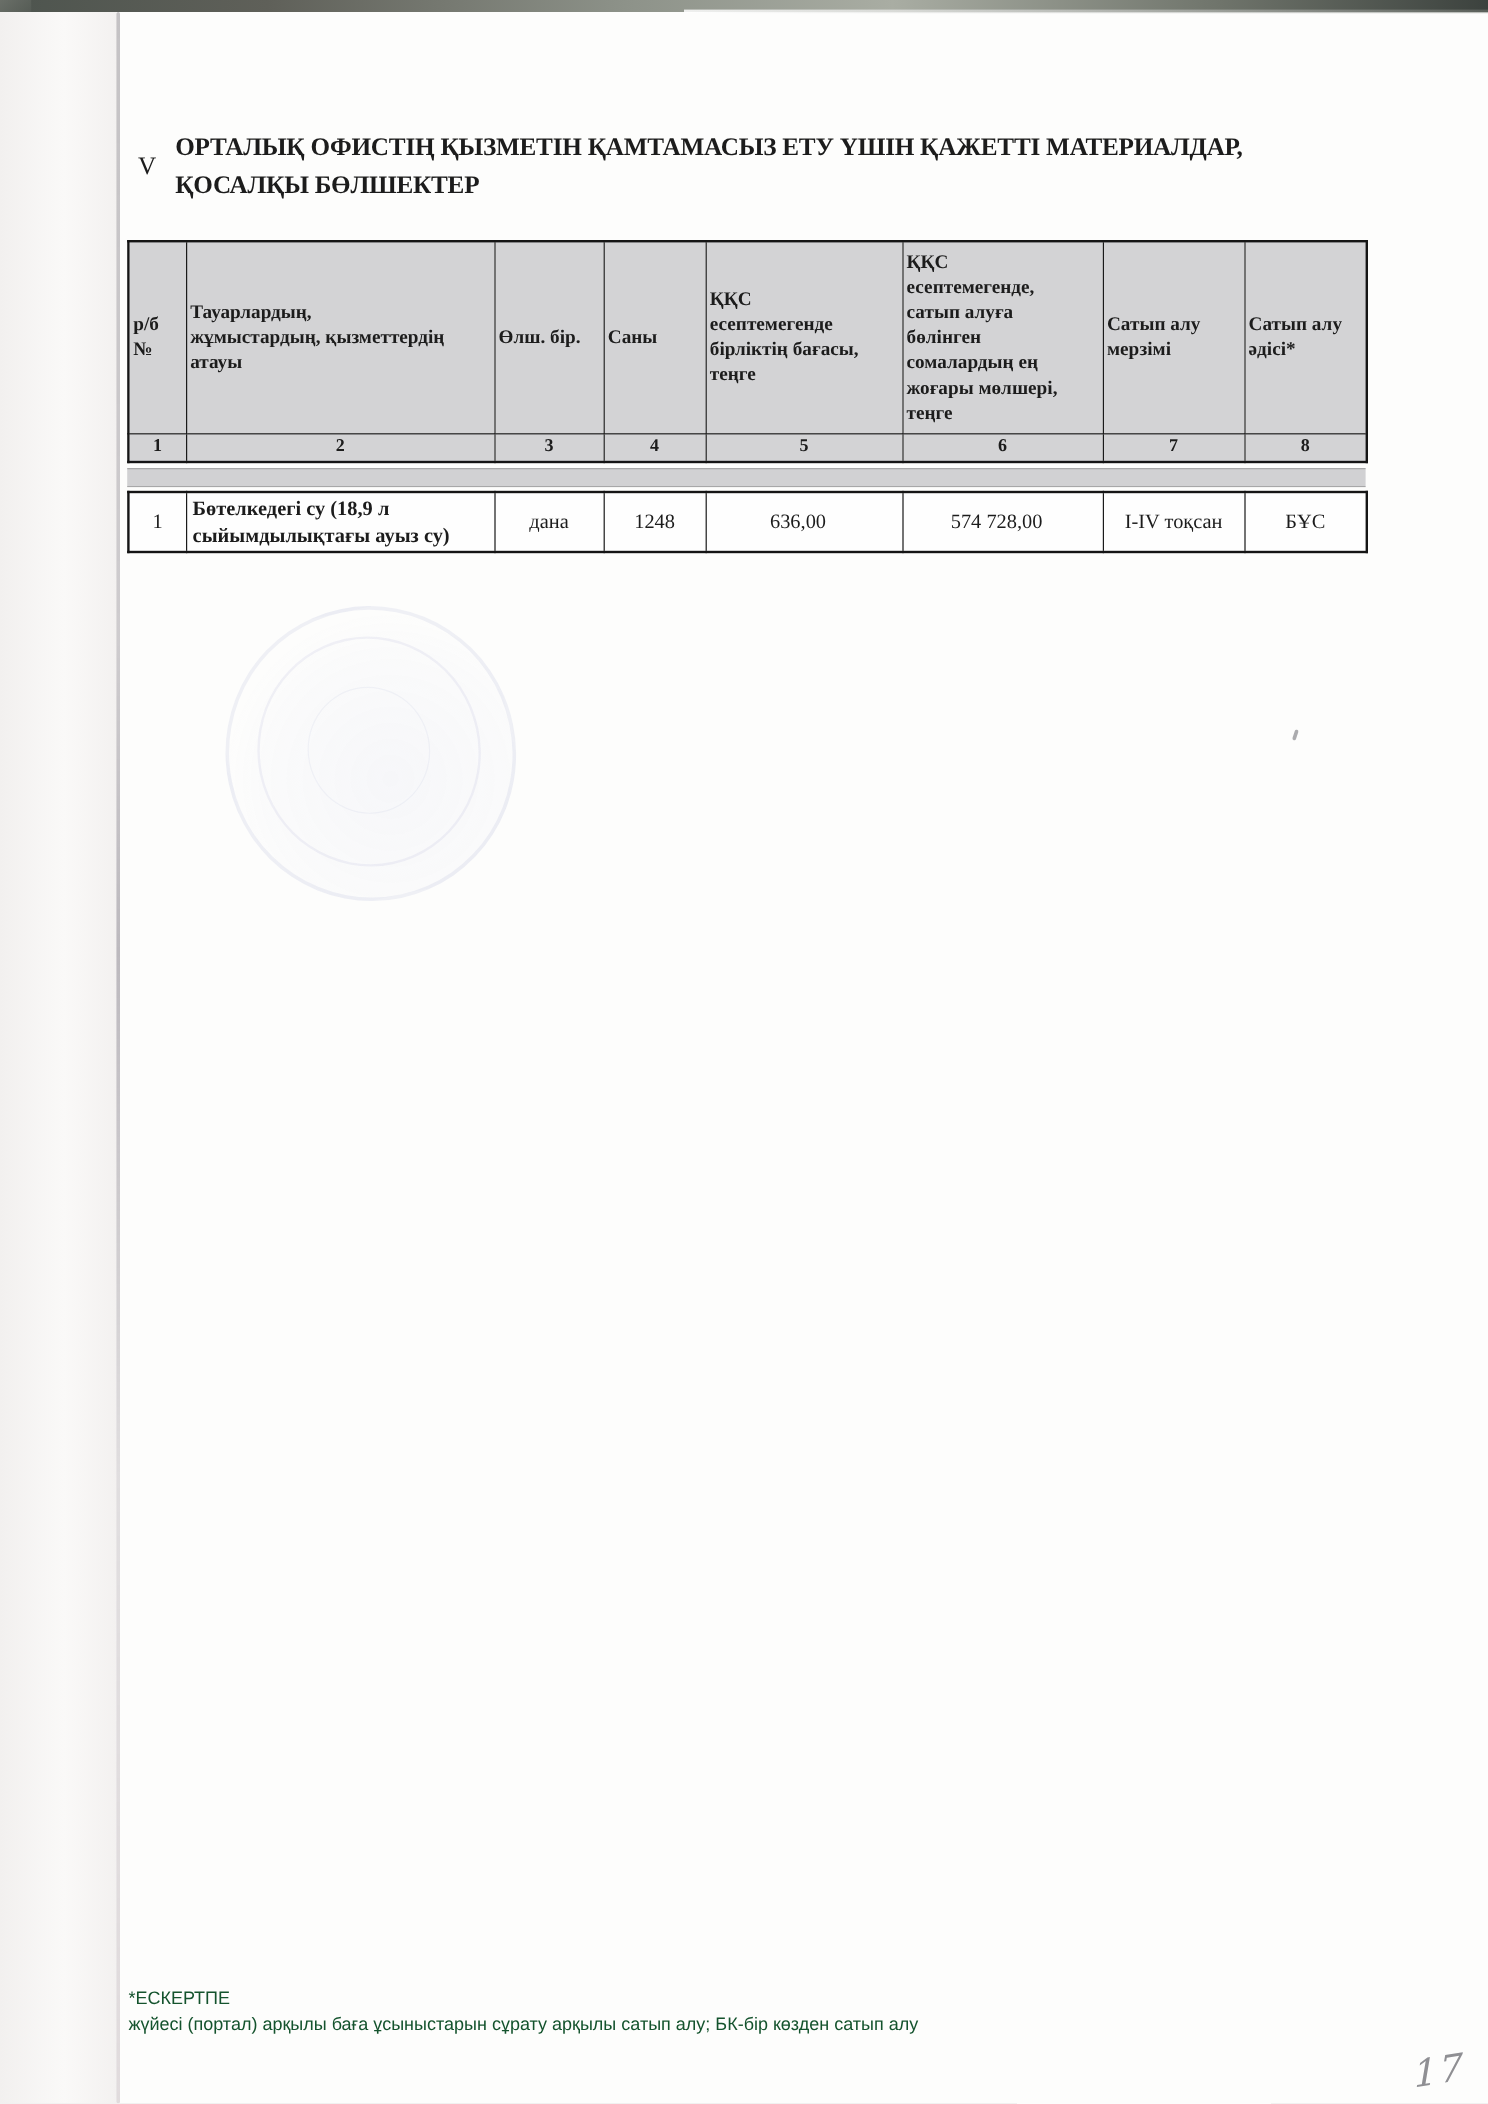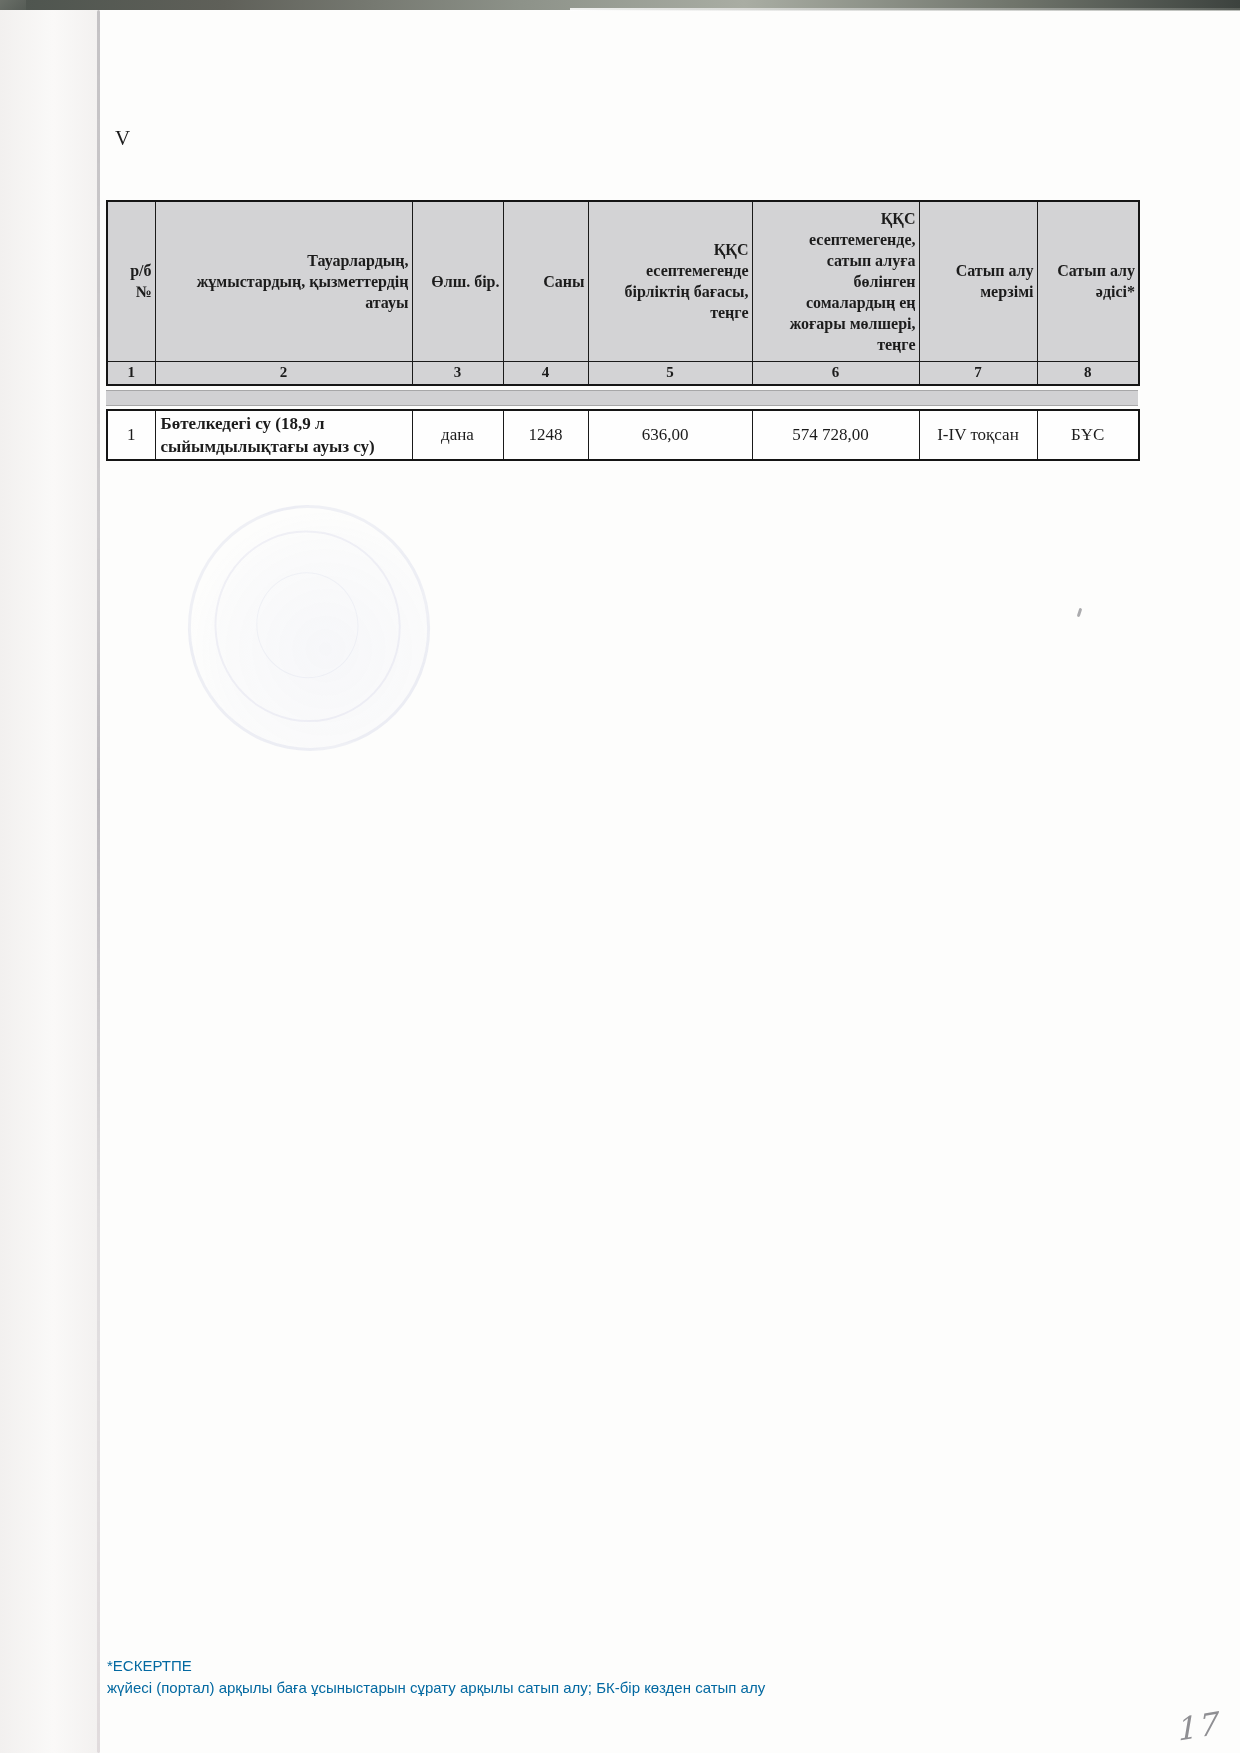--- a/index.html
+++ b/index.html
@@ -48,21 +48,21 @@
     position:absolute;left:106px;border-collapse:collapse;table-layout:fixed;
     width:1032px;border:2.5px solid #151515;
   }
   table.tbl th,table.tbl td{
     border:1.8px solid #1a1a1a;overflow:hidden;
   }
   table.head-tbl{top:200px;}
   .head-row{height:160px;}
   .head-row th{
     background:#d3d3d5;font-weight:700;font-size:16px;line-height:21px;
-    text-align:right;vertical-align:middle;white-space:pre-line;padding:2px 3px;
+    text-align:left;vertical-align:middle;white-space:pre-line;padding:2px 3px;
   }
   .num-row{height:24px;}
   .num-row td{
     background:#d3d3d5;font-weight:700;font-size:15px;text-align:center;
     vertical-align:middle;border-top-width:2.5px;padding:0;
   }
   .band{
     position:absolute;left:106px;top:390px;width:1032px;height:16px;
     background:#d1d1d3;
     box-shadow:inset 0 1px 0 rgba(90,90,90,.35), inset 0 -1px 0 rgba(90,90,90,.35);
@@ -87,21 +87,21 @@
     border:2px solid rgba(118,126,190,.09);border-radius:50%;
   }
   .stamp::after{
     content:"";position:absolute;left:66px;top:64px;width:100px;height:104px;
     border:1.5px solid rgba(118,126,190,.07);border-radius:50%;
   }
   
   .footnote{
     position:absolute;left:107px;top:1655px;width:1060px;
     font-family:"Liberation Sans","DejaVu Sans",sans-serif;
-    font-size:15px;line-height:22px;color:#0369a1;
+    font-size:15px;line-height:22px;color:#14532d;
   }
   .footnote div{white-space:nowrap;}
   
   .hand-num{
     position:absolute;left:1178px;top:1708px;
     font-family:"DejaVu Serif",serif;font-style:italic;
     font-size:31px;color:#8f8f93;
     transform:rotate(-9deg) skewX(-8deg);letter-spacing:2px;
   }
   
@@ -114,20 +114,24 @@
 <body>
 
 <div class="sheet">
 
   <div class="top-strip"></div>
   <div class="corner-dark"></div>
   <div class="left-margin"></div>
   <div class="page-edge-line"></div>
 
   <div class="section-num">V</div>
+  <div class="doc-title">
+    <div>ОРТАЛЫҚ ОФИСТІҢ ҚЫЗМЕТІН ҚАМТАМАСЫЗ ЕТУ ҮШІН ҚАЖЕТТІ МАТЕРИАЛДАР,</div>
+    <div>ҚОСАЛҚЫ БӨЛШЕКТЕР</div>
+  </div>
 
   <table class="tbl head-tbl">
     <colgroup>
       <col style="width:48px">
         <col style="width:257px">
         <col style="width:91px">
         <col style="width:85px">
       <col style="width:164px">
         <col style="width:167px">
         <col style="width:118px">

